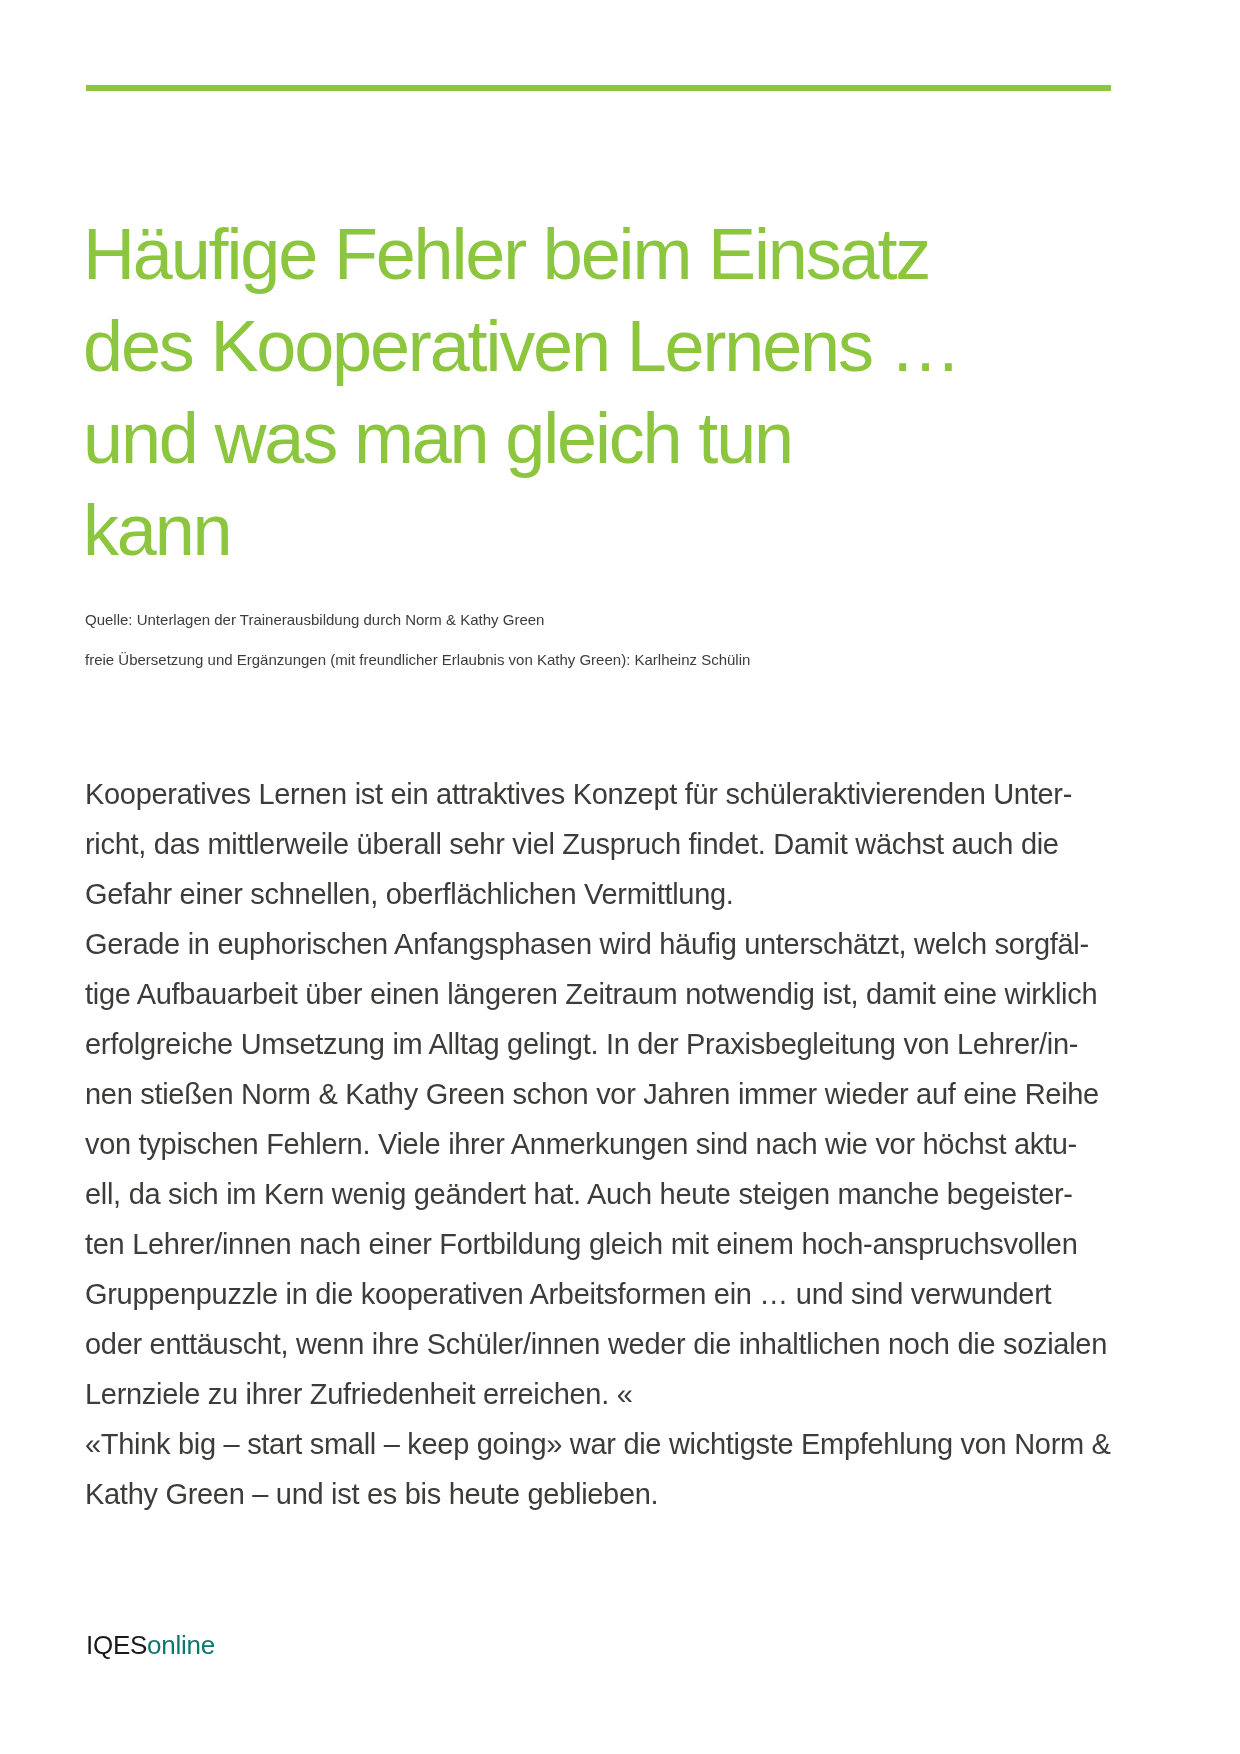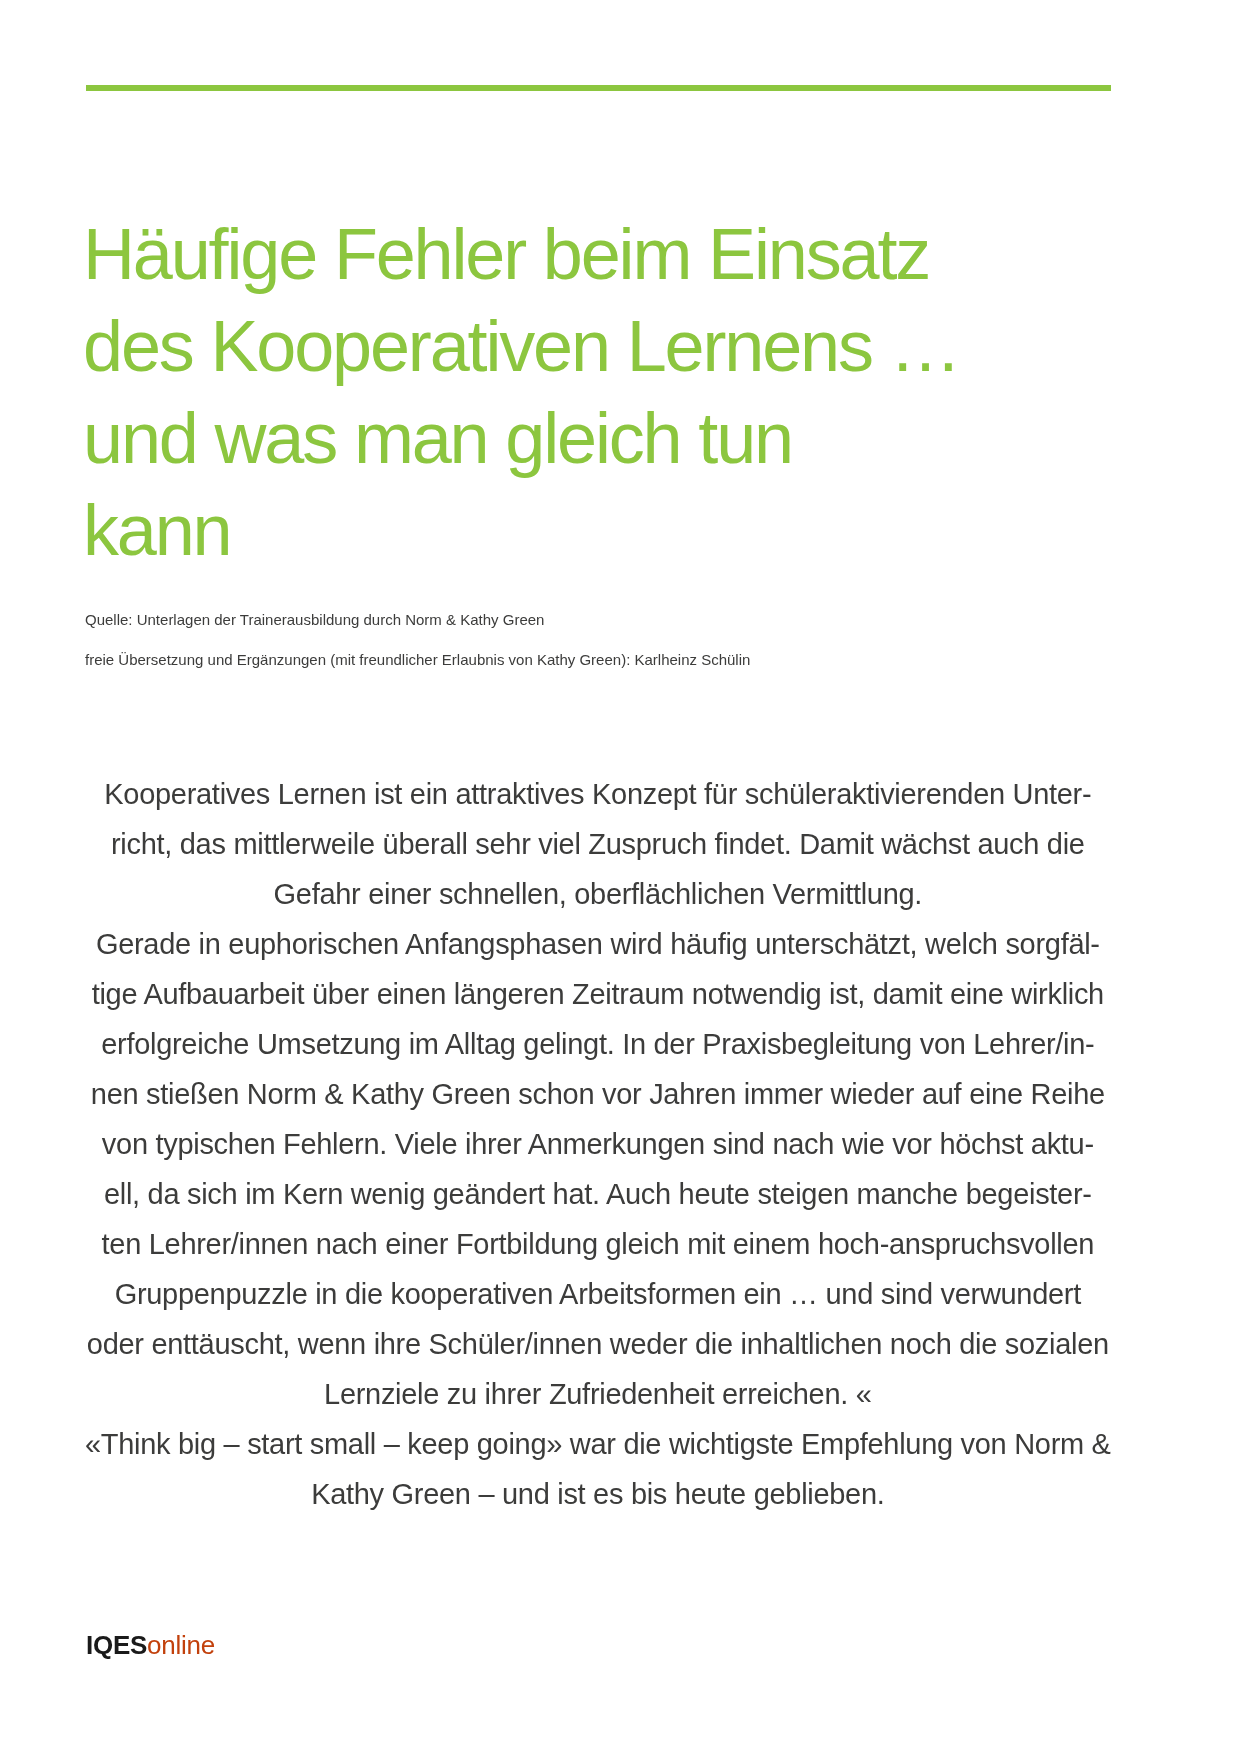--- a/index.html
+++ b/index.html
@@ -45,33 +45,32 @@
   }
   .body-text {
     position: absolute;
     left: 85px;
     top: 769px;
     font-size: 29px;
     line-height: 50px;
     letter-spacing: -0.3px;
     color: #3c3c3b;
     white-space: nowrap;
-    text-align: center;
   }
   .footer-logo {
     position: absolute;
     left: 86px;
     top: 1630px;
     font-size: 26px;
     line-height: 30px;
     letter-spacing: -0.01em;
     white-space: nowrap;
   }
-  .logo-primary { color: #1a1a1a; font-weight: bold; }
-  .logo-secondary { color: #c2410c; text-align: right; }
+  .logo-primary { color: #1a1a1a; }
+  .logo-secondary { color: #0f766e; text-align: right; }
 </style>
 </head>
 <body>
 
 <div class="top-rule"></div>
 
 <div class="doc-title">
   <div>Häufige Fehler beim Einsatz</div>
   <div>des Kooperativen Lernens …</div>
   <div>und was man gleich tun</div>

